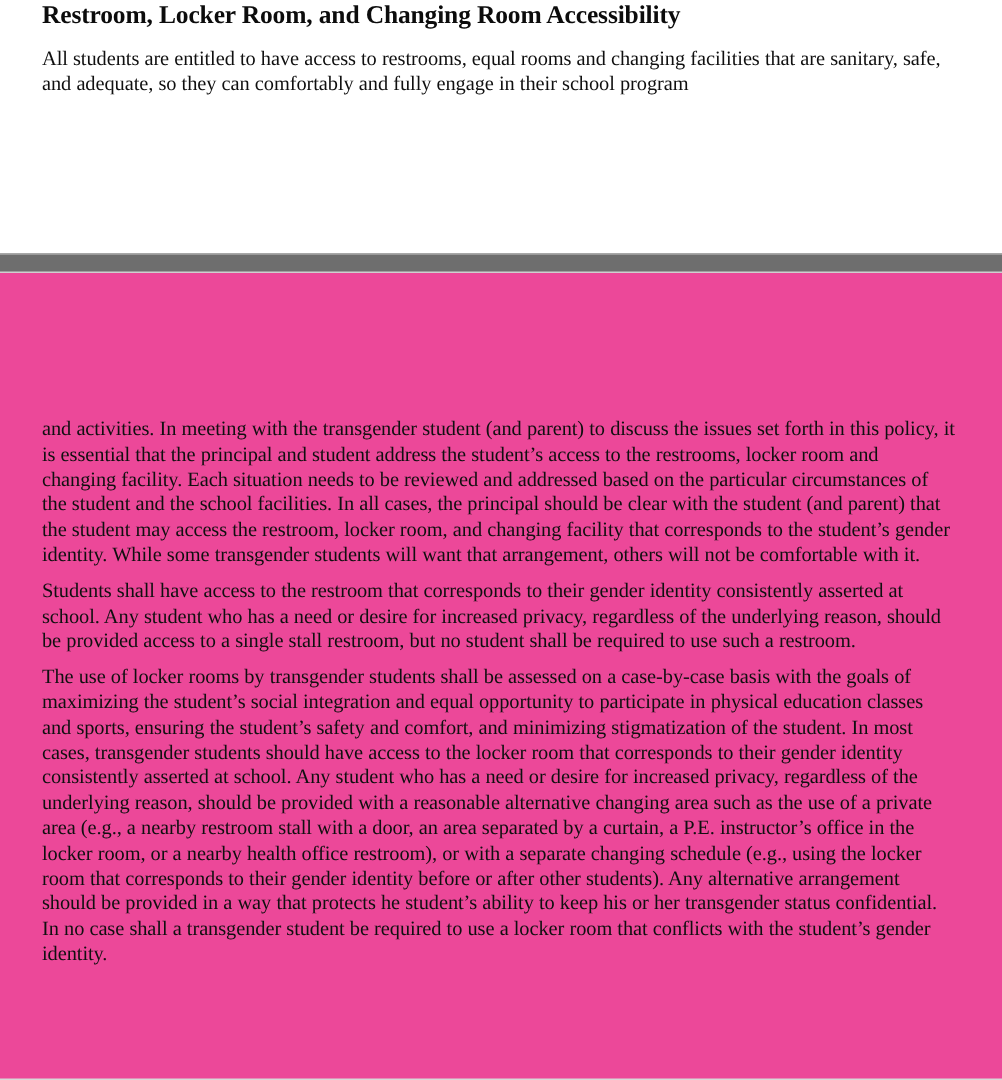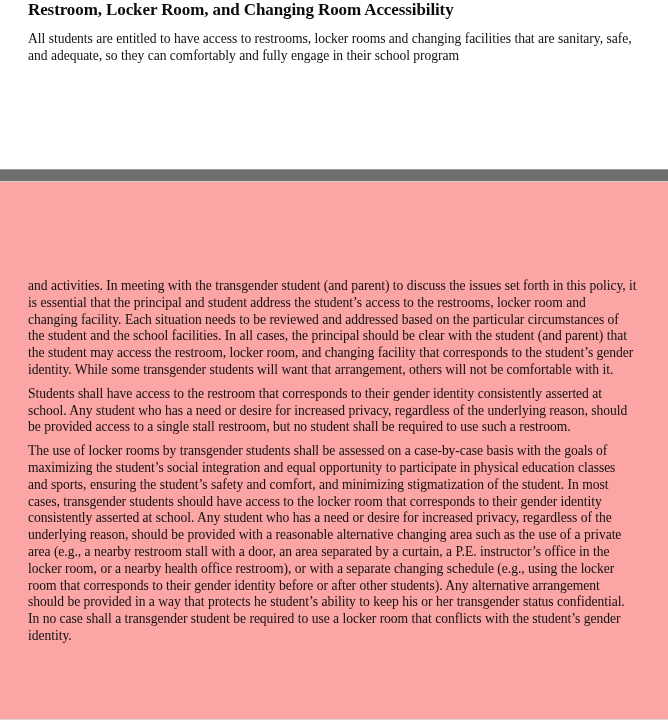--- a/index.html
+++ b/index.html
@@ -78,21 +78,21 @@
     box-sizing: border-box;
   }
 
   
   .page-bottom {
     position: absolute;
     left: 0;
     top: 182px;
     width: 668px;
     height: 538px;
-    background: #fca5a5;
+    background: #ec4899;
     box-sizing: border-box;
     padding: 96px 30px 0 28px;
   }
 
   .page-bottom .doc-para {
     max-width: 612px;
   }
 
   .bottom-edge {
     position: absolute;
@@ -103,21 +103,21 @@
     background: #d8d8d8;
   }
 </style>
 </head>
 <body>
 
 <div class="page-scan">
 
   <div class="page-top">
     <h1 class="doc-heading">Restroom, Locker Room, and Changing Room Accessibility</h1>
-    <p class="doc-para lead-para">All students are entitled to have access to restrooms, locker rooms and changing facilities that are sanitary, safe, and adequate, so they can comfortably and fully engage in their school program</p>
+    <p class="doc-para lead-para">All students are entitled to have access to restrooms, equal rooms and changing facilities that are sanitary, safe, and adequate, so they can comfortably and fully engage in their school program</p>
   </div>
 
   <div class="page-separator"></div>
 
   <div class="page-bottom">
     <p class="doc-para">and activities. In meeting with the transgender student (and parent) to discuss the issues set forth in this policy, it is essential that the principal and student address the student’s access to the restrooms, locker room and changing facility. Each situation needs to be reviewed and addressed based on the particular circumstances of the student and the school facilities. In all cases, the principal should be clear with the student (and parent) that the student may access the restroom, locker room, and changing facility that corresponds to the student’s gender identity. While some transgender students will want that arrangement, others will not be comfortable with it.</p>
     <p class="doc-para">Students shall have access to the restroom that corresponds to their gender identity consistently asserted at school. Any student who has a need or desire for increased privacy, regardless of the underlying reason, should be provided access to a single stall restroom, but no student shall be required to use such a restroom.</p>
     <p class="doc-para">The use of locker rooms by transgender students shall be assessed on a case-by-case basis with the goals of maximizing the student’s social integration and equal opportunity to participate in physical education classes and sports, ensuring the student’s safety and comfort, and minimizing stigmatization of the student. In most cases, transgender students should have access to the locker room that corresponds to their gender identity consistently asserted at school. Any student who has a need or desire for increased privacy, regardless of the underlying reason, should be provided with a reasonable alternative changing area such as the use of a private area (e.g., a nearby restroom stall with a door, an area separated by a curtain, a P.E. instructor’s office in the locker room, or a nearby health office restroom), or with a separate changing schedule (e.g., using the locker room that corresponds to their gender identity before or after other students). Any alternative arrangement should be provided in a way that protects he student’s ability to keep his or her transgender status confidential. In no case shall a transgender student be required to use a locker room that conflicts with the student’s gender identity.</p>
   </div>
 

